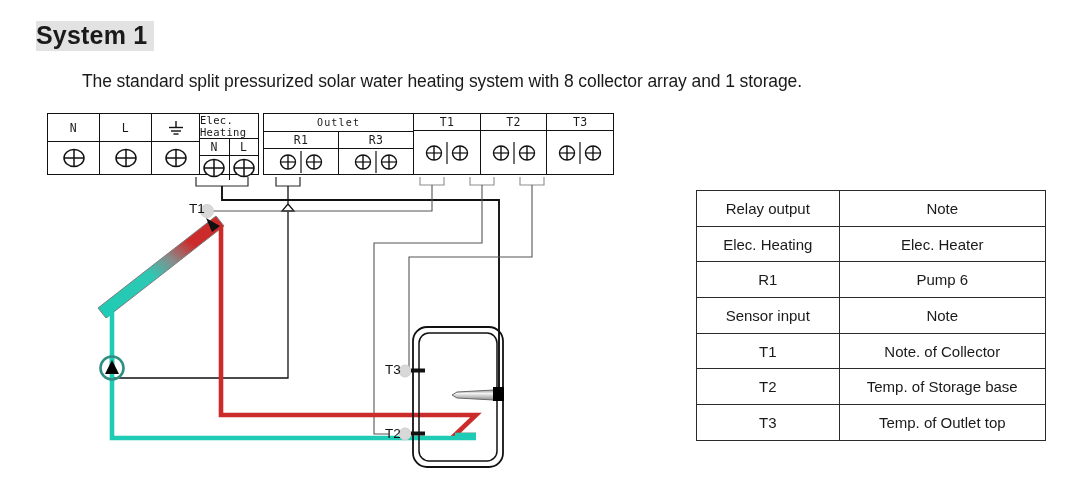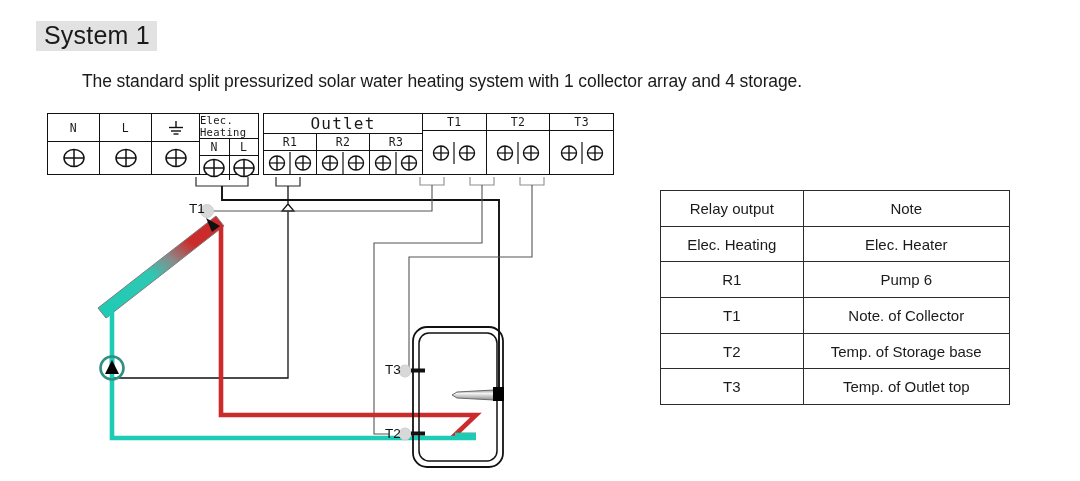--- a/index.html
+++ b/index.html
@@ -11,23 +11,24 @@
     color:#1a1a1a;
     position:relative;
     overflow:hidden;
   }
   #root { position:absolute; inset:0; }
 
   
   #title {
     position:absolute; left:36px; top:21px;
     font-size:25px; letter-spacing:0.2px;
-    background:#e2e2e2; padding:1px 7px 3px 8px;
+    background:#e2e2e2; padding:1px 7px 3px 0;
     line-height:1.05;
     white-space:nowrap;
+    font-weight:bold;
   }
   #subtitle {
     position:absolute; left:82px; top:71px;
     font-size:17.5px; white-space:nowrap; letter-spacing:-0.1px;
   }
 
   
   .strip {
     position:absolute;
     border:1.6px solid #111;
@@ -47,34 +48,34 @@
     font-size:11.5px; letter-spacing:0.4px;
     border-bottom:1.4px solid #111;
   }
   .tbody { flex:1; display:flex; align-items:center; justify-content:center; }
 
   
   .group { display:flex; flex-direction:column; border-right:1.4px solid #111; }
   .group:last-child { border-right:none; }
   .group-head {
     flex:0 0 18px; display:flex; align-items:center; justify-content:center;
-    font-family:"DejaVu Sans Mono", monospace; font-size:16px; letter-spacing:1.2px;
+    font-family:"DejaVu Sans Mono", monospace; font-size:10px; letter-spacing:1.2px;
     border-bottom:1.3px solid #111;
   }
   .group-sub { flex:1; display:flex; }
   .subcol { flex:1; display:flex; flex-direction:column; border-right:1.3px solid #111; }
   .subcol:last-child { border-right:none; }
   .subcol .tlabel { flex:0 0 17px; font-size:11.5px; border-bottom:1.3px solid #111; }
 
   
   .screw { display:block; }
 
   
   #note-table {
-    position:absolute; left:660px; top:190px;
+    position:absolute; left:696px; top:190px;
     width:350px; border-collapse:collapse;
     background:#fff;
   }
   #note-table td {
     border:1.2px solid #2b2b2b;
     height:35.7px; padding:0 4px;
     text-align:center; font-size:15px;
     white-space:nowrap;
   }
   #note-table td.c0 { width:143px; }
@@ -92,21 +93,21 @@
   #lbl-T1 { left:189px; top:201px; }
   #lbl-T3 { left:385px; top:362px; }
   #lbl-T2 { left:385px; top:426px; }
 </style>
 </head>
 <body>
 
 <div id="root">
 
   <div id="title">System 1</div>
-  <div id="subtitle">The standard split pressurized solar water heating system with 1 collector array and 4 storage.</div>
+  <div id="subtitle">The standard split pressurized solar water heating system with 8 collector array and 1 storage.</div>
 
   <div id="strip-left" class="strip">
 
     <div class="tcol" style="width:52px">
       <div class="tlabel">N</div>
       <div class="tbody">
         <svg class="screw" width="24" height="24" viewBox="0 0 24 24">
           <ellipse cx="12" cy="12" rx="10" ry="8.5" fill="#fff" stroke="#111" stroke-width="1.5"></ellipse>
           <line x1="2" y1="12" x2="22" y2="12" stroke="#111" stroke-width="1.5"></line>
           <line x1="12" y1="3.5" x2="12" y2="20.5" stroke="#111" stroke-width="1.5"></line>
@@ -170,34 +171,20 @@
     </div>
   </div>
 
   <div id="strip-right" class="strip">
 
     <div class="group" style="flex:3">
       <div class="group-head">Outlet</div>
       <div class="group-sub">
         <div class="subcol">
           <div class="tlabel">R1</div>
-          <div class="tbody">
-            <svg width="52" height="22" viewBox="0 0 52 22">
-              <line x1="26" y1="0" x2="26" y2="22" stroke="#111" stroke-width="1.2"></line>
-              <ellipse cx="13" cy="11" rx="7.5" ry="7" fill="#fff" stroke="#111" stroke-width="1.4"></ellipse>
-              <line x1="13" y1="4" x2="13" y2="18" stroke="#111" stroke-width="1.4"></line>
-              <line x1="6" y1="11" x2="20" y2="11" stroke="#111" stroke-width="1.2"></line>
-              <ellipse cx="39" cy="11" rx="7.5" ry="7" fill="#fff" stroke="#111" stroke-width="1.4"></ellipse>
-              <line x1="39" y1="4" x2="39" y2="18" stroke="#111" stroke-width="1.4"></line>
-              <line x1="32" y1="11" x2="46" y2="11" stroke="#111" stroke-width="1.2"></line>
-            </svg>
-          </div>
-        </div>
-        <div class="subcol">
-          <div class="tlabel">R2</div>
           <div class="tbody">
             <svg width="52" height="22" viewBox="0 0 52 22">
               <line x1="26" y1="0" x2="26" y2="22" stroke="#111" stroke-width="1.2"></line>
               <ellipse cx="13" cy="11" rx="7.5" ry="7" fill="#fff" stroke="#111" stroke-width="1.4"></ellipse>
               <line x1="13" y1="4" x2="13" y2="18" stroke="#111" stroke-width="1.4"></line>
               <line x1="6" y1="11" x2="20" y2="11" stroke="#111" stroke-width="1.2"></line>
               <ellipse cx="39" cy="11" rx="7.5" ry="7" fill="#fff" stroke="#111" stroke-width="1.4"></ellipse>
               <line x1="39" y1="4" x2="39" y2="18" stroke="#111" stroke-width="1.4"></line>
               <line x1="32" y1="11" x2="46" y2="11" stroke="#111" stroke-width="1.2"></line>
             </svg>
@@ -360,20 +347,24 @@
       </tr>
       <tr>
         <td class="c0">Elec. Heating</td>
         <td class="c1">Elec. Heater</td>
       </tr>
       <tr>
         <td class="c0">R1</td>
         <td class="c1">Pump 6</td>
       </tr>
       <tr>
+        <td class="c0">Sensor input</td>
+        <td class="c1">Note</td>
+      </tr>
+      <tr>
         <td class="c0">T1</td>
         <td class="c1">Note. of Collector</td>
       </tr>
       <tr>
         <td class="c0">T2</td>
         <td class="c1">Temp. of Storage base</td>
       </tr>
       <tr>
         <td class="c0">T3</td>
         <td class="c1">Temp. of Outlet top</td>

